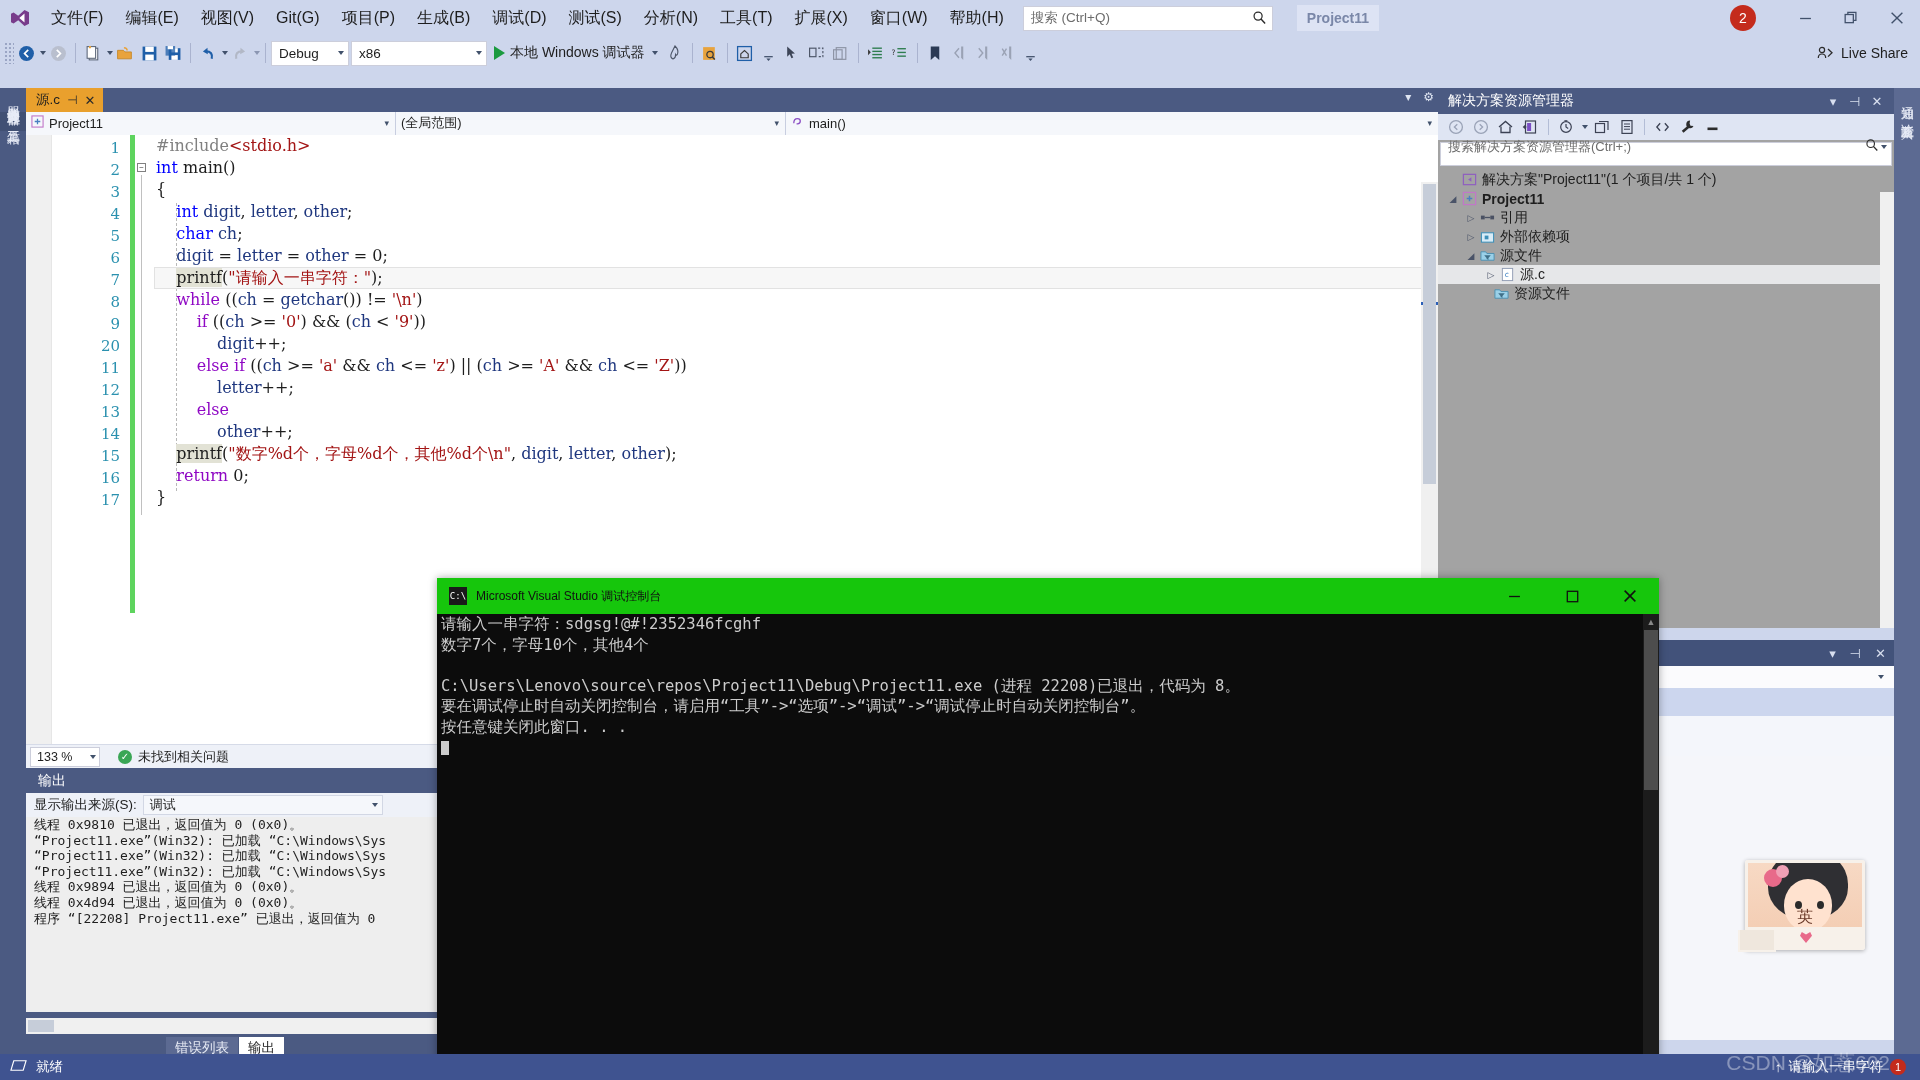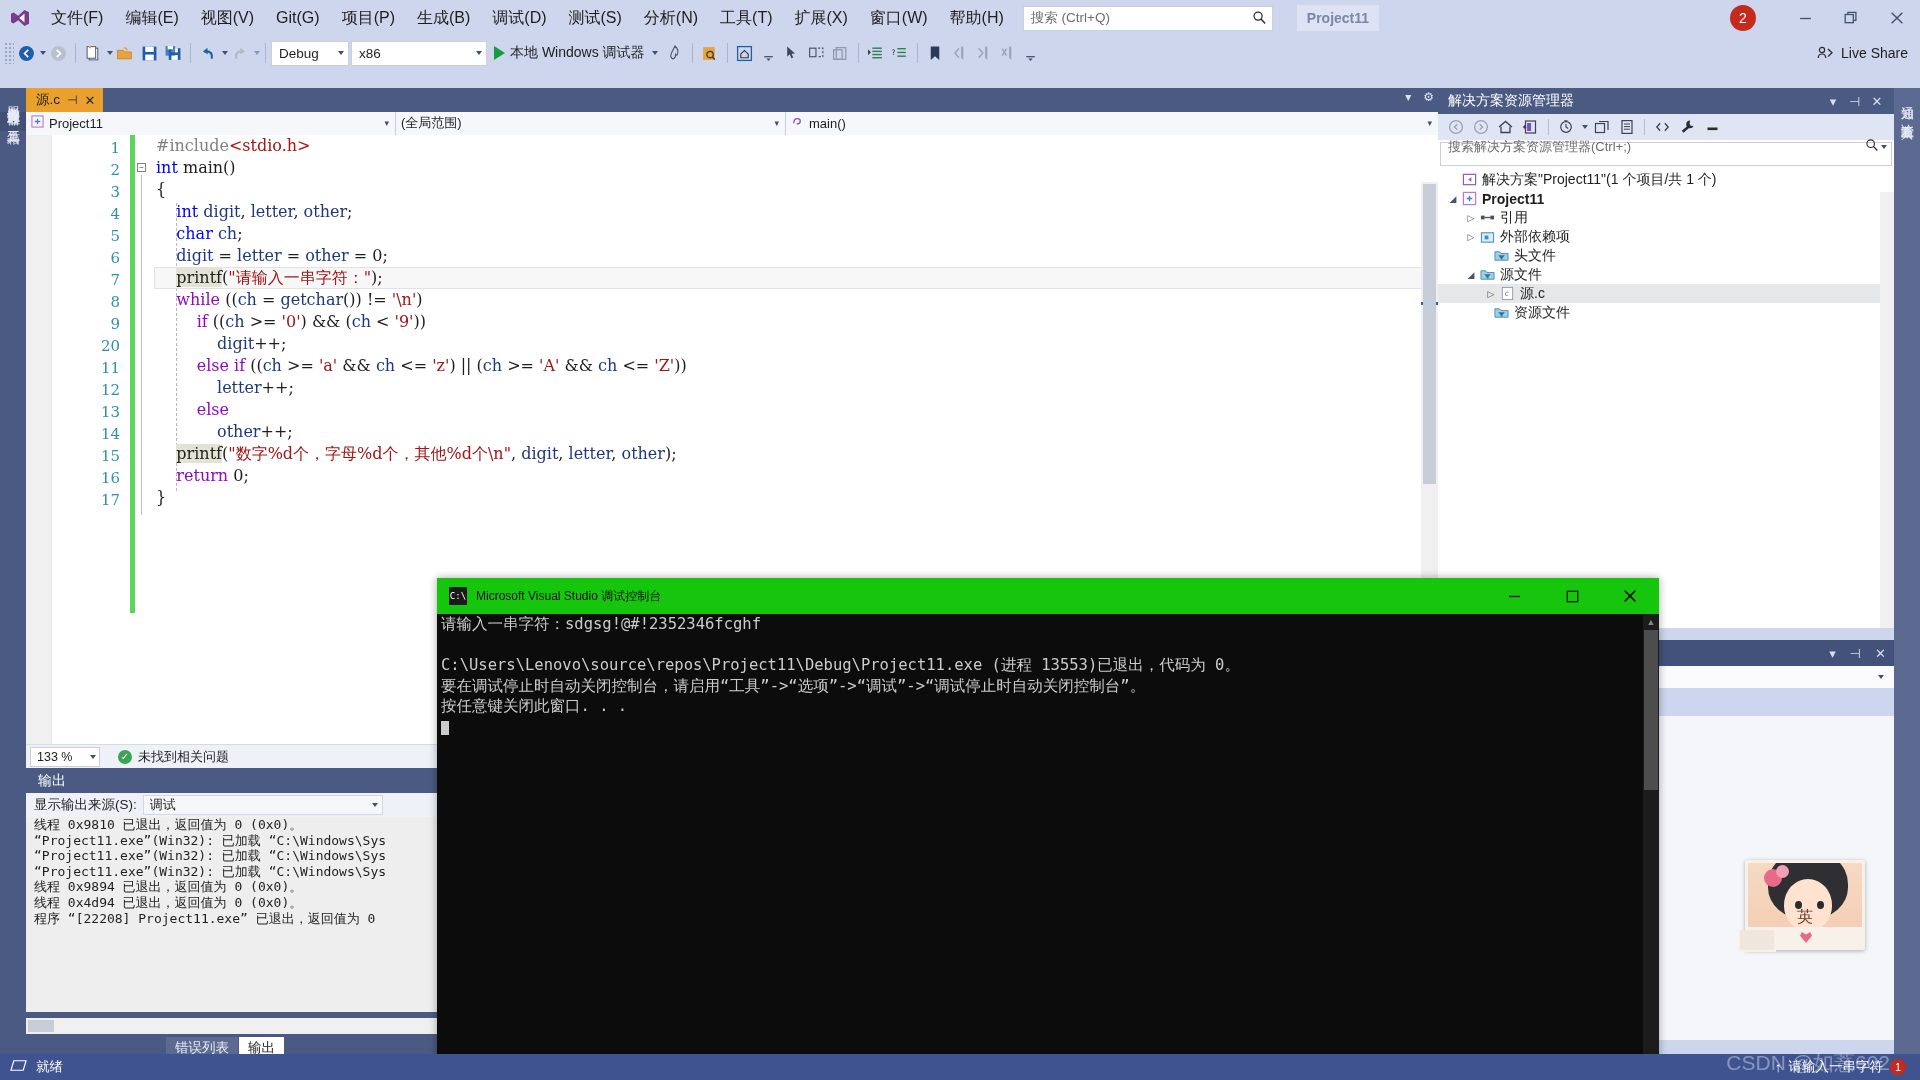--- a/index.html
+++ b/index.html
@@ -180,21 +180,21 @@
   .out-hthumb{ position:absolute; left:2px; top:2px; width:26px; height:12px; background:#c6cdd9; }
   .out-tabs{ position:absolute; left:0; bottom:0; right:0; height:24px; display:flex; align-items:flex-end; }
   .otab{
     height:21px; padding:0 9px; display:flex; align-items:center; font-size:13.5px; color:#e9edf7;
     background:#5c6a92; margin-right:1px;
   }
   .otab.active{ background:#ffffff; color:#1e1e1e; }
 
   
   .solexp{
-    position:absolute; left:1438px; top:88px; width:456px; height:540px; background:#ffffff;
+    position:absolute; left:1438px; top:88px; width:456px; height:540px; background:#a3a3a3;
   }
   .se-title{
     height:26px; background:#4b5a82; display:flex; align-items:center; padding:0 6px 0 10px;
     color:#ffffff; font-size:14px;
   }
   .se-title .sp{ flex:1; }
   .se-title .ti{ width:22px; text-align:center; color:#d8dfef; font-size:13px; }
   .se-tb{ height:26px; background:#dfe5f3; display:flex; align-items:center; padding-left:6px; gap:2px; }
   .se-tb .b{ width:23px; height:22px; display:flex; align-items:center; justify-content:center; }
   .se-tb .sep{ width:1px; height:16px; background:#b3bdd6; margin:0 4px; }
@@ -812,30 +812,20 @@
         <span class="tw">▷</span>
         <span class="ticon">
           <svg width="15" height="14" viewBox="0 0 16 14">
               <rect x="1.5" y="2.5" width="13" height="10" fill="#d9ecf7" stroke="#3d8fb8" stroke-width="1.1"></rect>
               <rect x="5" y="5.5" width="4" height="4" fill="#3d8fb8"></rect>
             </svg>
         </span>
         <span class="tlbl">外部依赖项</span>
       </div>
 
-      <div class="tr" style="padding-left:40px">
-        <span class="tw"></span>
-        <span class="ticon">
-          <svg width="15" height="14" viewBox="0 0 16 14">
-              <path d="M1 2.5 H6 L7.4 4.3 H15 V11.5 H1 Z" fill="#9ad0e8" stroke="#4c8fb0" stroke-width="1"></path>
-              <path d="M4.5 6.2 h7 L9 9 v2.2 L7 10 V9 Z" fill="#3f6f88"></path>
-            </svg>
-        </span>
-        <span class="tlbl">头文件</span>
-      </div>
 
       <div class="tr" style="padding-left:26px">
         <span class="tw">◢</span>
         <span class="ticon">
           <svg width="15" height="14" viewBox="0 0 16 14">
               <path d="M1 2.5 H6 L7.4 4.3 H15 V11.5 H1 Z" fill="#9ad0e8" stroke="#4c8fb0" stroke-width="1"></path>
               <path d="M4.5 6.2 h7 L9 9 v2.2 L7 10 V9 Z" fill="#3f6f88"></path>
             </svg>
         </span>
         <span class="tlbl">源文件</span>
@@ -899,22 +889,23 @@
           <svg width="14" height="14" viewBox="0 0 12 12">
               <line x1="1.4" y1="1.4" x2="10.6" y2="10.6" stroke="#111" stroke-width="1.3"></line>
               <line x1="10.6" y1="1.4" x2="1.4" y2="10.6" stroke="#111" stroke-width="1.3"></line>
             </svg>
         </div>
       </div>
     </div>
 
     <div class="con-body">
       <div class="con-line">请输入一串字符：sdgsg!@#!2352346fcghf</div>
+      <div class="con-line">数字7个，字母10个，其他4个</div>
       <div class="con-line">&nbsp;</div>
-      <div class="con-line">C:\Users\Lenovo\source\repos\Project11\Debug\Project11.exe (进程 13553)已退出，代码为 0。</div>
+      <div class="con-line">C:\Users\Lenovo\source\repos\Project11\Debug\Project11.exe (进程 22208)已退出，代码为 8。</div>
       <div class="con-line">要在调试停止时自动关闭控制台，请启用“工具”-&gt;“选项”-&gt;“调试”-&gt;“调试停止时自动关闭控制台”。</div>
       <div class="con-line">按任意键关闭此窗口. . .</div>
       <div class="con-caret"></div>
     </div>
 
     <div class="con-scroll">
       <div class="con-sb-btn">▲</div>
       <div class="con-thumb"></div>
     </div>
   </div>

